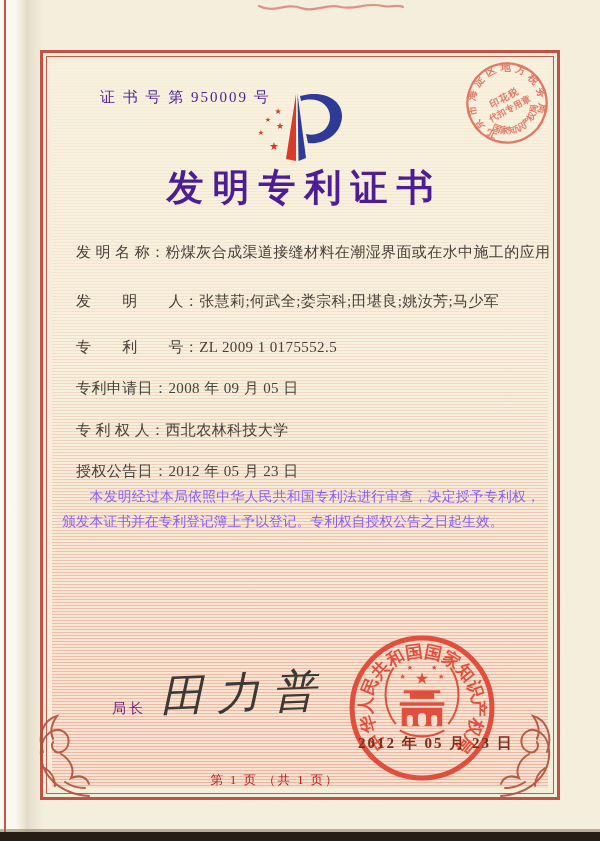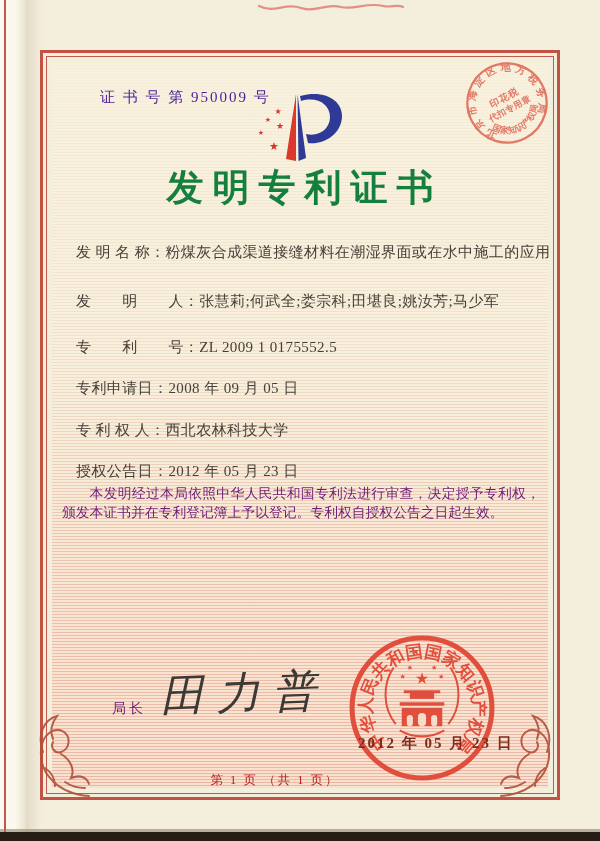--- a/index.html
+++ b/index.html
@@ -25,26 +25,26 @@
     background:
       repeating-linear-gradient(180deg,rgba(213,118,94,0.40) 0px,rgba(213,118,94,0.40) 1px,rgba(0,0,0,0) 1px,rgba(0,0,0,0) 3px),
       linear-gradient(180deg,#f7f1dd 0%,#f6eeda 45%,#f8e3d1 78%,#f9e1d0 100%);}
   .panel-fade{position:absolute;inset:0;
     background:linear-gradient(180deg,rgba(247,241,222,0.92) 0%,rgba(247,241,222,0.65) 38%,rgba(247,241,222,0.18) 66%,rgba(247,241,222,0) 100%);}
 
   
   .cert-no{position:absolute;left:100px;top:88px;font-size:15px;letter-spacing:2px;color:#4c1d95;z-index:4;}
   .logo{position:absolute;left:245px;top:88px;width:115px;height:85px;z-index:4;}
   .title{position:absolute;left:0;right:0;top:163px;text-align:center;
-    font-size:37px;font-weight:700;letter-spacing:9px;padding-left:9px;color:#15803d;z-index:4;}
+    font-size:37px;font-weight:700;letter-spacing:9px;padding-left:9px;color:#4c1d95;z-index:4;}
   .field{position:absolute;left:76px;width:478px;font-size:15px;color:#47403a;
     letter-spacing:0.4px;white-space:nowrap;z-index:4;}
   .field .flabel{color:#47403a;}
   .body-block{position:absolute;left:62px;top:484px;width:478px;z-index:4;
-    font-size:13.8px;line-height:19px;color:#701a75;text-align:justify;}
+    font-size:13.8px;line-height:25px;color:#8b5cf6;text-align:justify;}
   .body-block p{margin:0;text-indent:2em;}
   .sig-title{position:absolute;left:112px;top:700px;font-size:14px;letter-spacing:3px;color:#701a75;z-index:4;}
   .sig-name{position:absolute;left:160px;top:664px;font-size:44px;font-style:italic;
     letter-spacing:12px;color:#3d3935;transform:rotate(-2deg);z-index:4;}
   .footer{position:absolute;left:45px;top:772px;width:460px;text-align:center;
     font-size:12.5px;letter-spacing:2px;color:#b91c1c;z-index:4;}
 
   
   .tax-seal{position:absolute;left:461px;top:57px;width:92px;height:92px;
     transform:rotate(-28deg);opacity:.82;z-index:5;}

